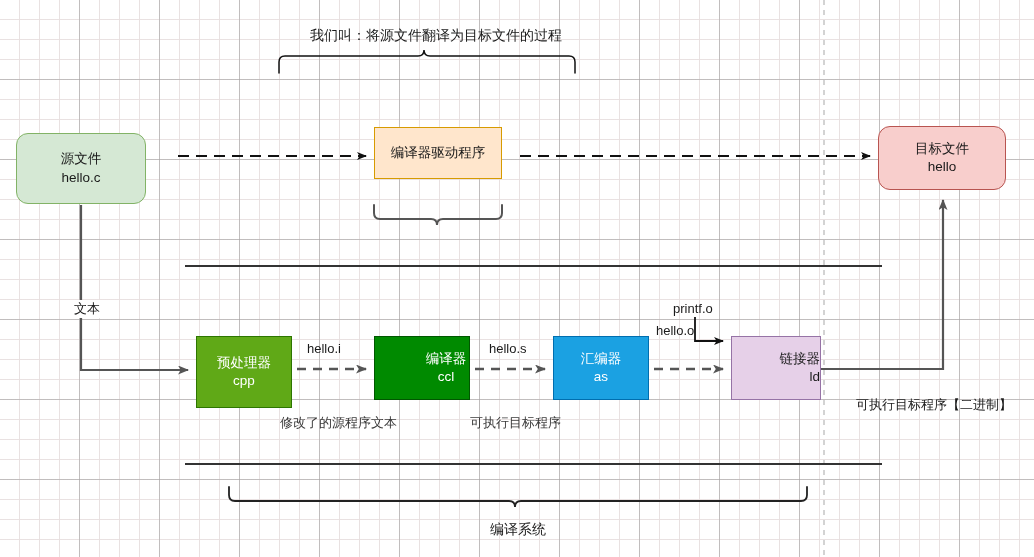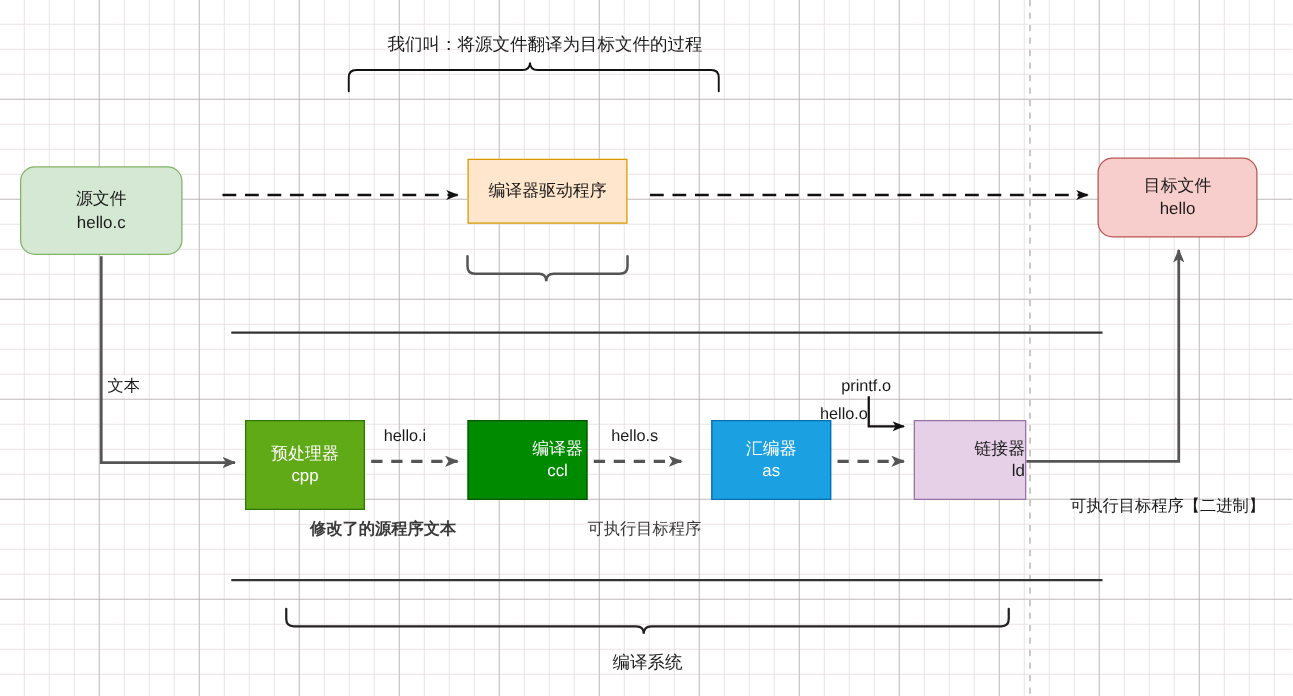--- a/index.html
+++ b/index.html
@@ -73,21 +73,20 @@
     background: #008A00;
     border: 1.2px solid #005700;
     color: #ffffff;
     padding-left: 48px;
   }
   .node-as {
     left: 553px; top: 336px; width: 96px; height: 64px;
     background: #1BA1E2;
     border: 1.2px solid #006EAF;
     color: #ffffff;
-    margin-left: 16px;
   }
   .node-ld {
     left: 731px; top: 336px; width: 90px; height: 64px;
     background: #E6D0E8;
     border: 1.2px solid #9673A6;
     color: #1a1a1a;
     align-items: flex-end;
   }
 
   .lbl {
@@ -98,26 +97,26 @@
   }
   .lbl-bold {
     font-weight: normal;
     font-size: 14px;
   }
   .lbl-onlinebg {
     background: #ffffff;
     padding: 0 2px;
   }
   .lbl-title { left: 310px; top: 27px; }
-  .lbl-text-left { left: 84px; top: 300px; text-align: right; }
+  .lbl-text-left { left: 72px; top: 300px; text-align: right; }
   .lbl-helloi { left: 307px; top: 341px; }
   .lbl-hellos { left: 489px; top: 341px; }
   .lbl-helloo { left: 656px; top: 323px; }
   .lbl-printfo { left: 673px; top: 301px; }
-  .lbl-modified { left: 248px; top: 414px; color: #3a3a3a; font-weight: bold; }
+  .lbl-modified { left: 280px; top: 414px; color: #3a3a3a; }
   .lbl-asmtext { left: 470px; top: 414px; color: #3a3a3a; }
   .lbl-binary { left: 856px; top: 396px; }
   .lbl-compsys { left: 490px; top: 521px; }
 </style>
 </head>
 <body>
 
 <div id="canvas">
 
   <svg id="svg-layer" viewBox="0 0 1034 557" xmlns="http://www.w3.org/2000/svg">

